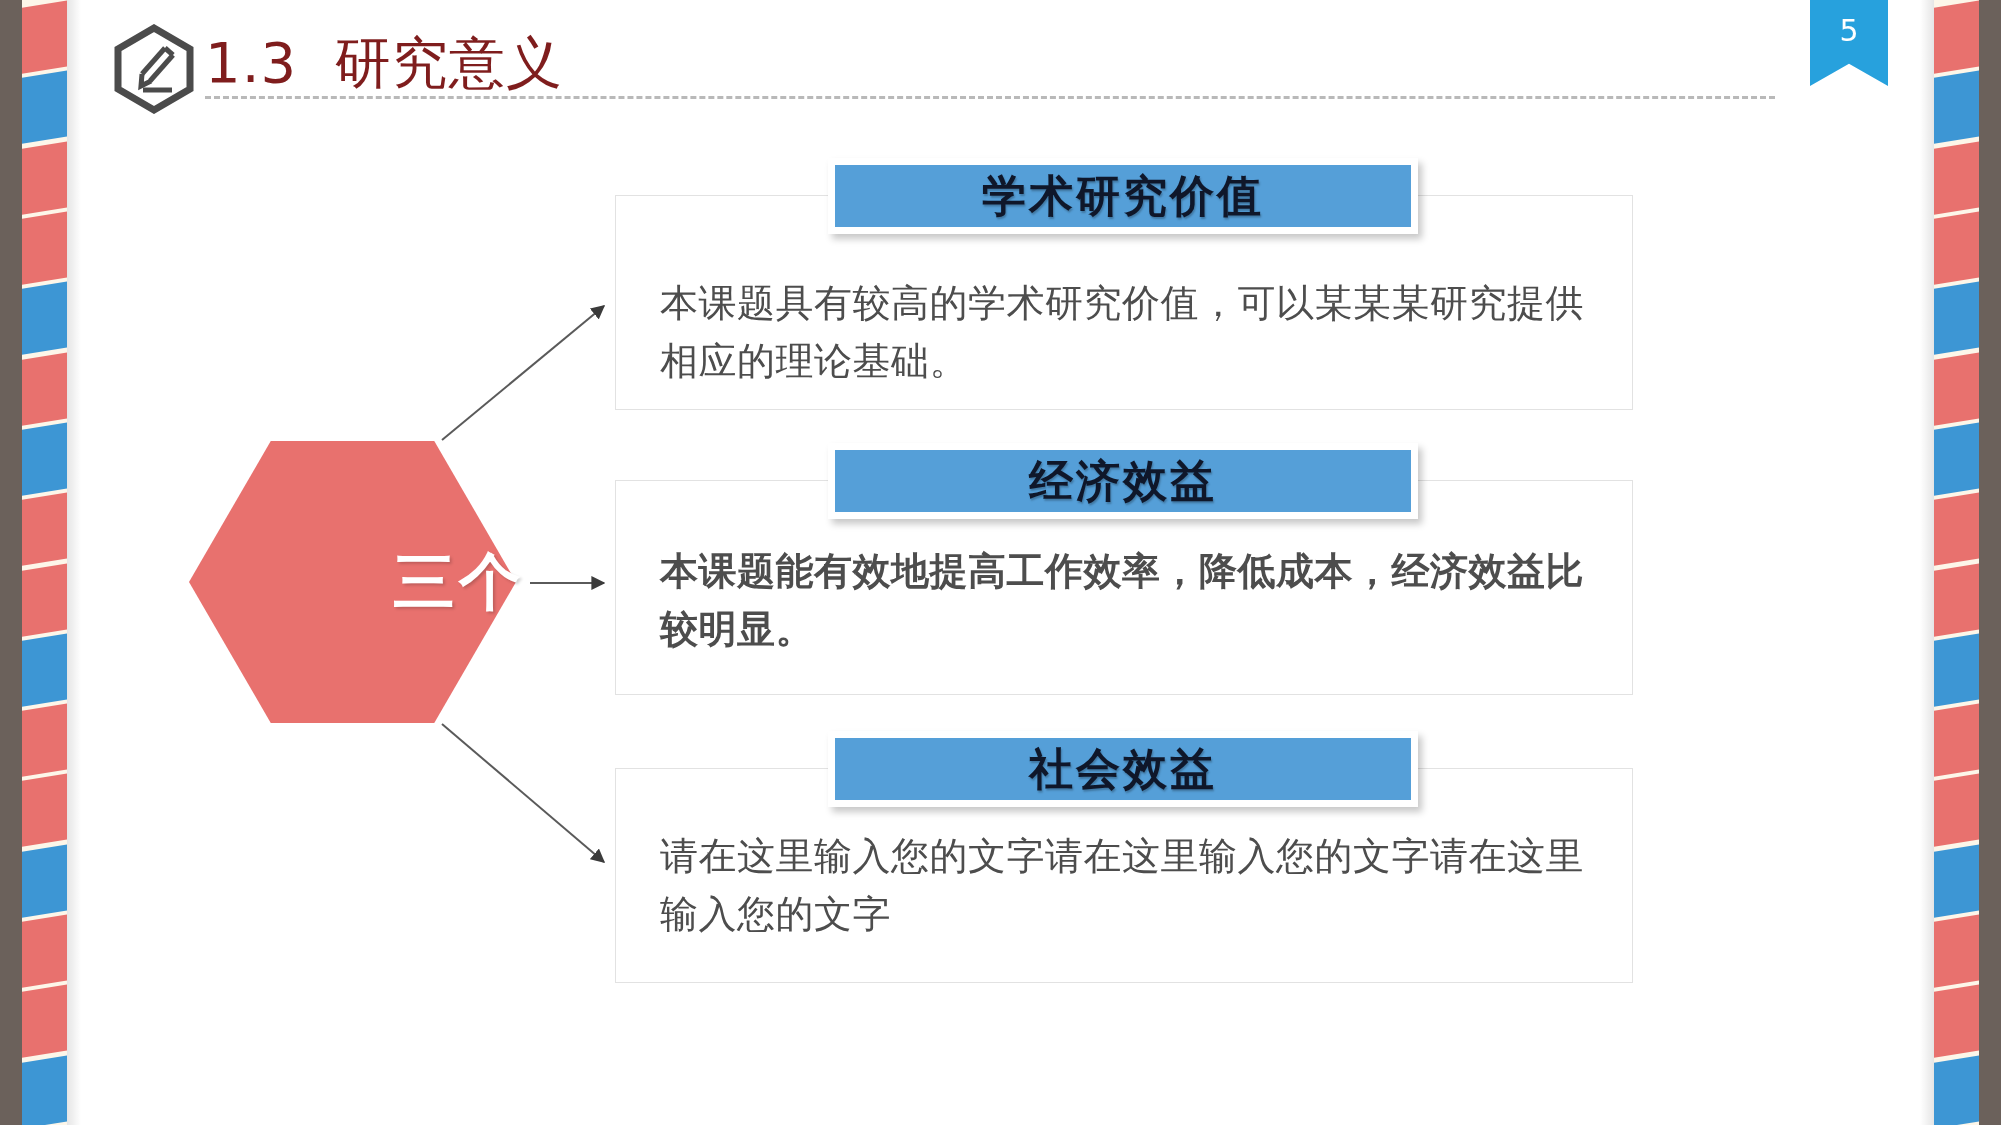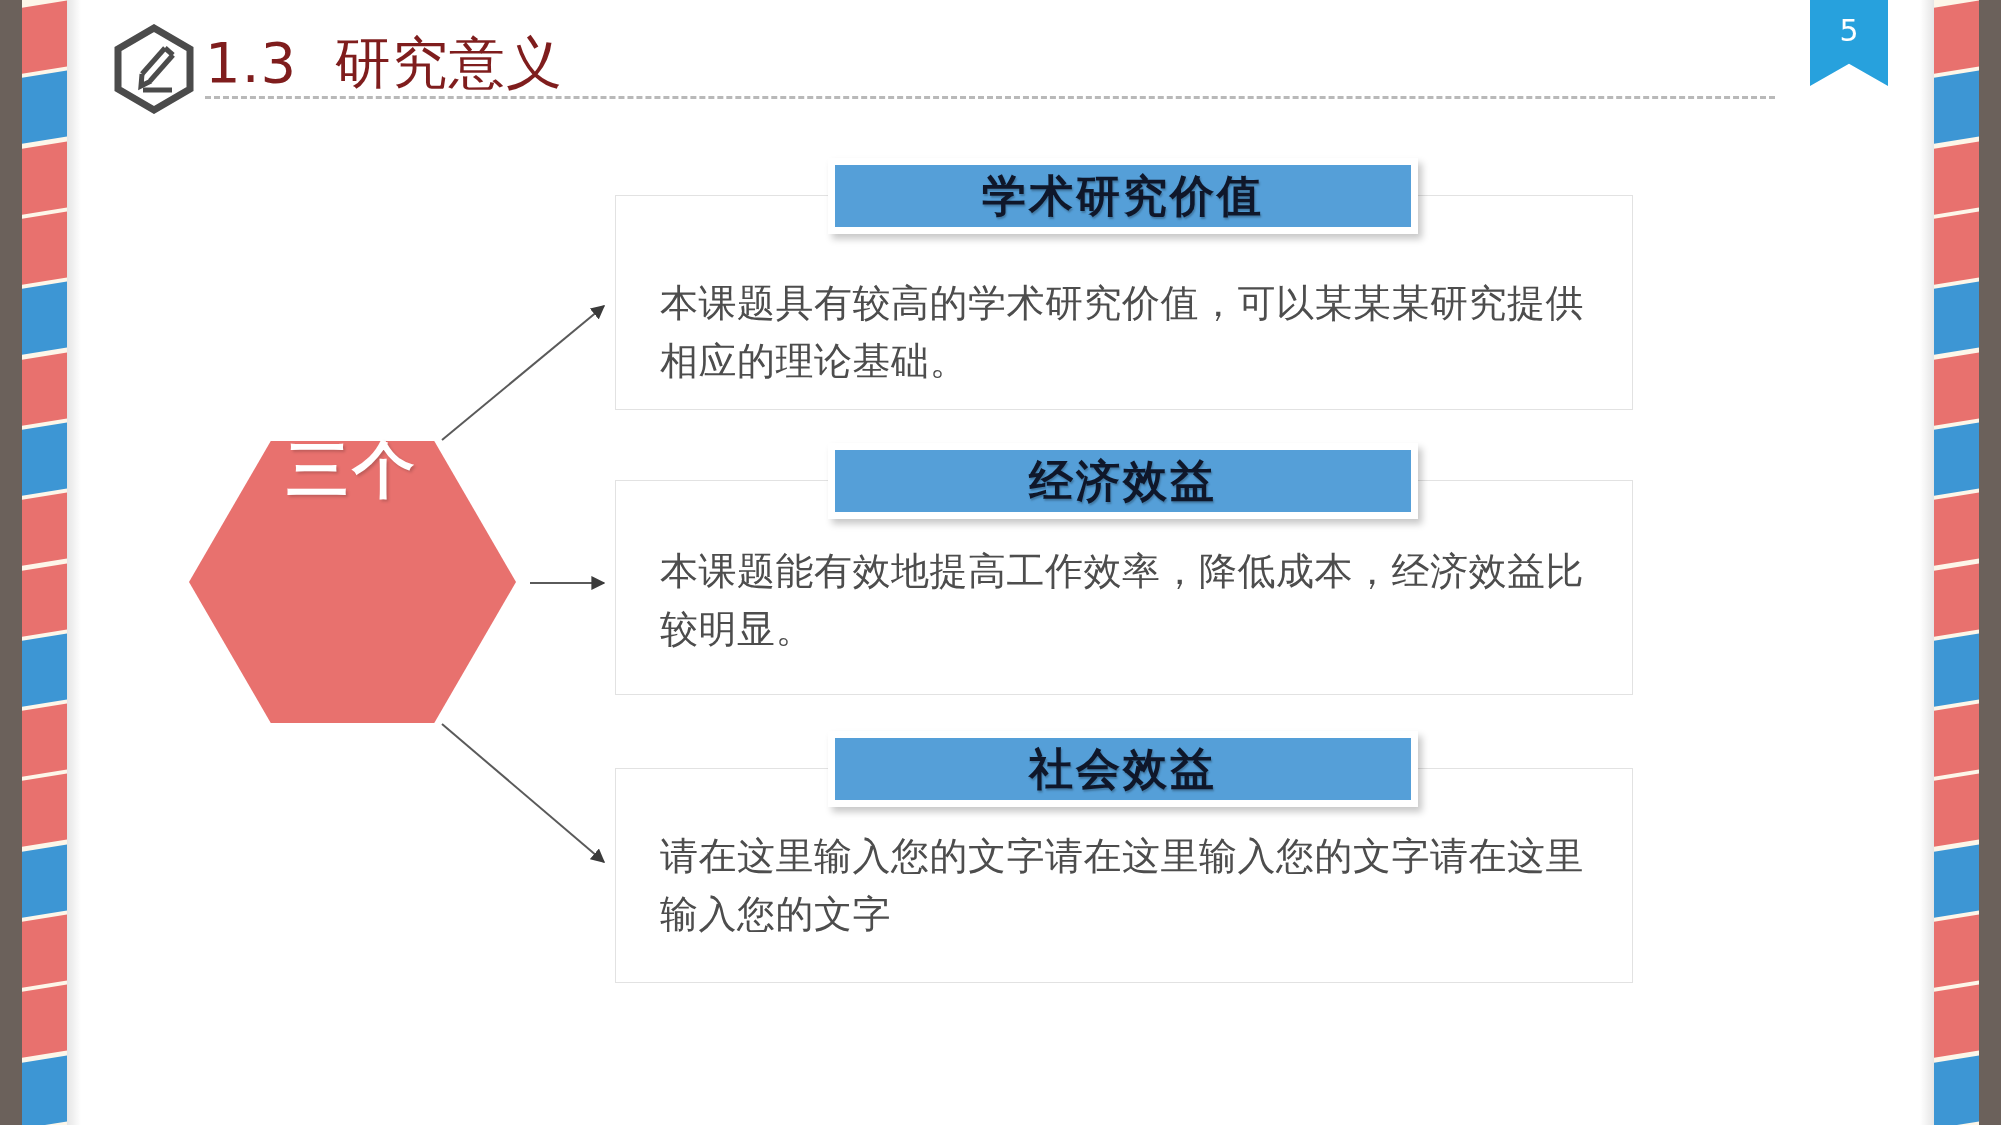--- a/index.html
+++ b/index.html
@@ -95,22 +95,22 @@
     clip-path:polygon(25% 0%, 75% 0%, 100% 50%, 75% 100%, 25% 100%, 0% 50%);
     filter:drop-shadow(5px 6px 6px rgba(0,0,0,0.30));
   }
   #hexagon-shape .hex-inner {
     position:absolute; inset:9px;
     background:#e8716e;
     clip-path:polygon(25% 0%, 75% 0%, 100% 50%, 75% 100%, 25% 100%, 0% 50%);
   }
   #hexagon-label {
     position:absolute; inset:0;
-    display:flex; flex-direction:row;
-    align-items:flex-start; justify-content:center;
+    display:flex; flex-direction:column;
+    align-items:flex-end; justify-content:center;
     color:#ffffff;
     font-size:62px; font-weight:700;
     line-height:1.22;
     letter-spacing:4px;
     text-shadow:2px 2px 3px rgba(0,0,0,0.18);
   }
 
   
   #arrows { position:absolute; left:0; top:0; width:2001px; height:1125px; pointer-events:none; }
 
@@ -144,21 +144,21 @@
     text-shadow:1px 2px 2px rgba(0,0,0,0.25);
   }
 
   
   #item-1 { top:0; }
   #item-1 .item-box    { top:195px; height:215px; }
   #item-1 .item-body   { top:255px;margin-top:20px; }
   #item-1 .item-header { top:158px; }
   
   #item-2 .item-box    { top:480px; height:215px; }
-  #item-2 .item-body   { top:543px; }
+  #item-2 .item-body   { top:543px;font-weight:bold; }
   #item-2 .item-header { top:443px; }
   
   #item-3 .item-box    { top:768px; height:215px; }
   #item-3 .item-body   { top:828px; }
   #item-3 .item-header { top:731px; }
 </style>
 </head>
 <body>
 
 <div id="slide">

